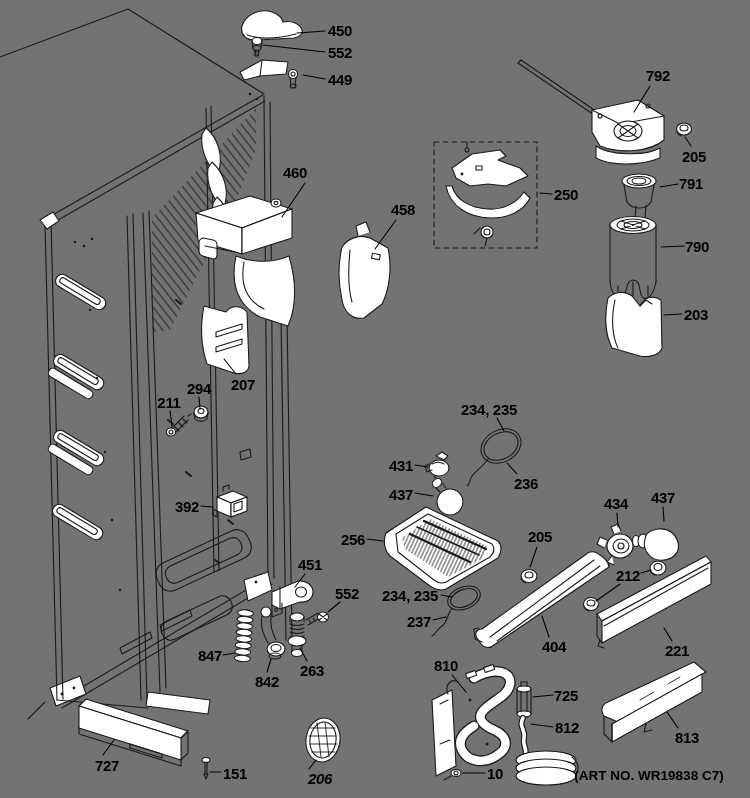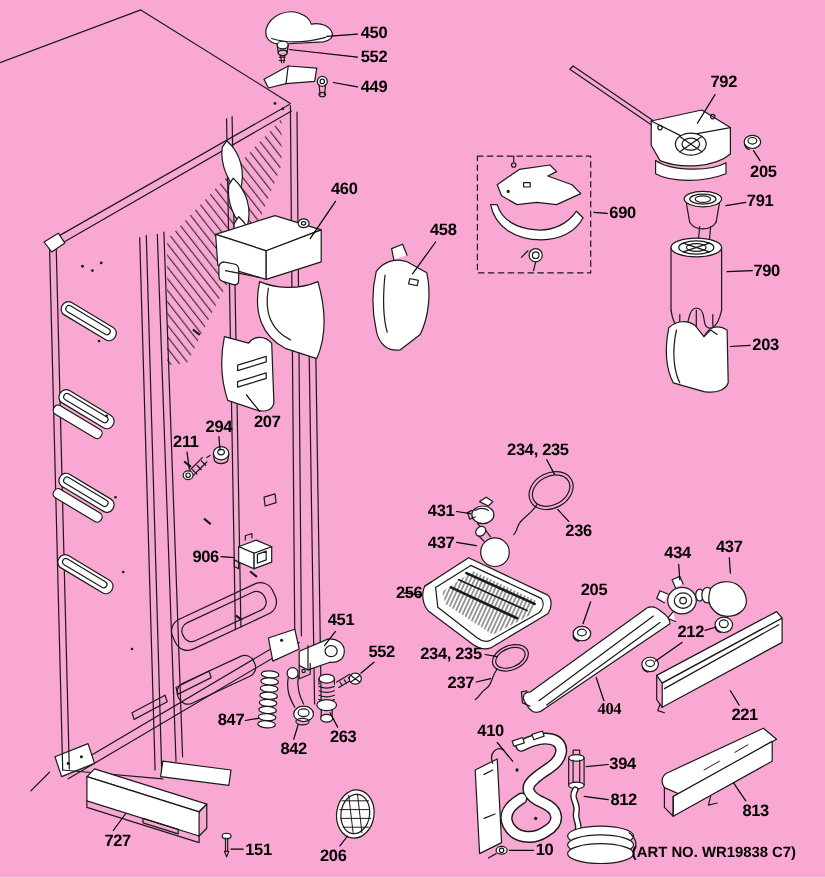--- a/index.html
+++ b/index.html
@@ -1,16 +1,16 @@
 <!DOCTYPE html>
 <html><head>
 <meta charset="utf-8">
 <style>
   html,body{margin:0;padding:0;background:#fff;}
-  .stage{position:relative;width:750px;height:798px;background:#f9a8d4;overflow:hidden;
+  .stage{position:relative;width:750px;height:798px;background:#737373;overflow:hidden;
          font-family:"Liberation Sans",sans-serif;}
   svg{position:absolute;left:0;top:0;}
   .plabel{position:absolute;transform:translate(-50%,-50%);font-size:15px;font-weight:bold;
           color:#000;white-space:nowrap;letter-spacing:-0.3px;line-height:1;}
   .artno{position:absolute;transform:translate(-50%,-50%);font-size:13.5px;font-weight:bold;
          color:#000;white-space:nowrap;}
 </style>
 </head>
 <body>
 
@@ -435,55 +435,55 @@
         <line x1="553" y1="727" x2="531" y2="724"></line>
         <line x1="485" y1="773" x2="463" y2="773"></line>
         <line x1="678" y1="728" x2="667" y2="712"></line>
       </g>
 </svg>
 
 <div id="labels-layer">
       <div class="plabel" style="left: 340px; top: 30px;">450</div>
       <div class="plabel" style="left: 340px; top: 52px;">552</div>
       <div class="plabel" style="left: 340px; top: 79px;">449</div>
-      <div class="plabel" style="left: 313px; top: 172px;">460</div>
+      <div class="plabel" style="left: 295px; top: 172px;">460</div>
       <div class="plabel" style="left: 403px; top: 209px;">458</div>
-      <div class="plabel" style="left: 566px; top: 194px;">690</div>
+      <div class="plabel" style="left: 566px; top: 194px;">250</div>
       <div class="plabel" style="left: 658px; top: 75px;">792</div>
       <div class="plabel" style="left: 694px; top: 156px;">205</div>
       <div class="plabel" style="left: 691px; top: 183px;">791</div>
       <div class="plabel" style="left: 697px; top: 246px; text-align: center;">790</div>
       <div class="plabel" style="left: 696px; top: 314px;">203</div>
       <div class="plabel" style="left: 243px; top: 384px; text-align: center;">207</div>
       <div class="plabel" style="left: 199px; top: 388px;">294</div>
       <div class="plabel" style="left: 169px; top: 402px;">211</div>
-      <div class="plabel" style="left: 187px; top: 506px;">906</div>
+      <div class="plabel" style="left: 187px; top: 506px;">392</div>
       <div class="plabel" style="left: 489px; top: 409px;">234, 235</div>
       <div class="plabel" style="left: 526px; top: 483px;">236</div>
       <div class="plabel" style="left: 401px; top: 465px;">431</div>
       <div class="plabel" style="left: 401px; top: 494px;">437</div>
-      <div class="plabel" style="left: 372px; top: 539px;">256</div>
+      <div class="plabel" style="left: 353px; top: 539px;">256</div>
       <div class="plabel" style="left: 540px; top: 536px;">205</div>
       <div class="plabel" style="left: 616px; top: 503px;">434</div>
       <div class="plabel" style="left: 663px; top: 497px;">437</div>
       <div class="plabel" style="left: 628px; top: 575px;">212</div>
-      <div class="plabel" style="left: 554px; top: 646px; font-family: Liberation Serif, serif;">404</div>
+      <div class="plabel" style="left: 554px; top: 646px;">404</div>
       <div class="plabel" style="left: 677px; top: 650px;">221</div>
       <div class="plabel" style="left: 410px; top: 595px;">234, 235</div>
       <div class="plabel" style="left: 419px; top: 621px;">237</div>
       <div class="plabel" style="left: 310px; top: 564px;">451</div>
       <div class="plabel" style="left: 347px; top: 593px;">552</div>
       <div class="plabel" style="left: 312px; top: 670px;">263</div>
       <div class="plabel" style="left: 210px; top: 655px;">847</div>
       <div class="plabel" style="left: 267px; top: 681px;">842</div>
       <div class="plabel" style="left: 95px; top: 765px; margin-left: 12px;">727</div>
       <div class="plabel" style="left: 235px; top: 773px;">151</div>
-      <div class="plabel" style="left: 303px; top: 778px;">206</div>
-      <div class="plabel" style="left: 446px; top: 665px;">410</div>
-      <div class="plabel" style="left: 566px; top: 695px;">394</div>
+      <div class="plabel" style="left: 320px; top: 778px; font-style: italic;">206</div>
+      <div class="plabel" style="left: 446px; top: 665px;">810</div>
+      <div class="plabel" style="left: 566px; top: 695px;">725</div>
       <div class="plabel" style="left: 567px; top: 727px;">812</div>
       <div class="plabel" style="left: 495px; top: 773px;">10</div>
       <div class="plabel" style="left: 687px; top: 737px;">813</div>
     </div>
 
 <div class="artno" id="artno" style="left: 649px; top: 775px;">(ART NO. WR19838 C7)</div>
 
 </div>
 
 </body></html>

